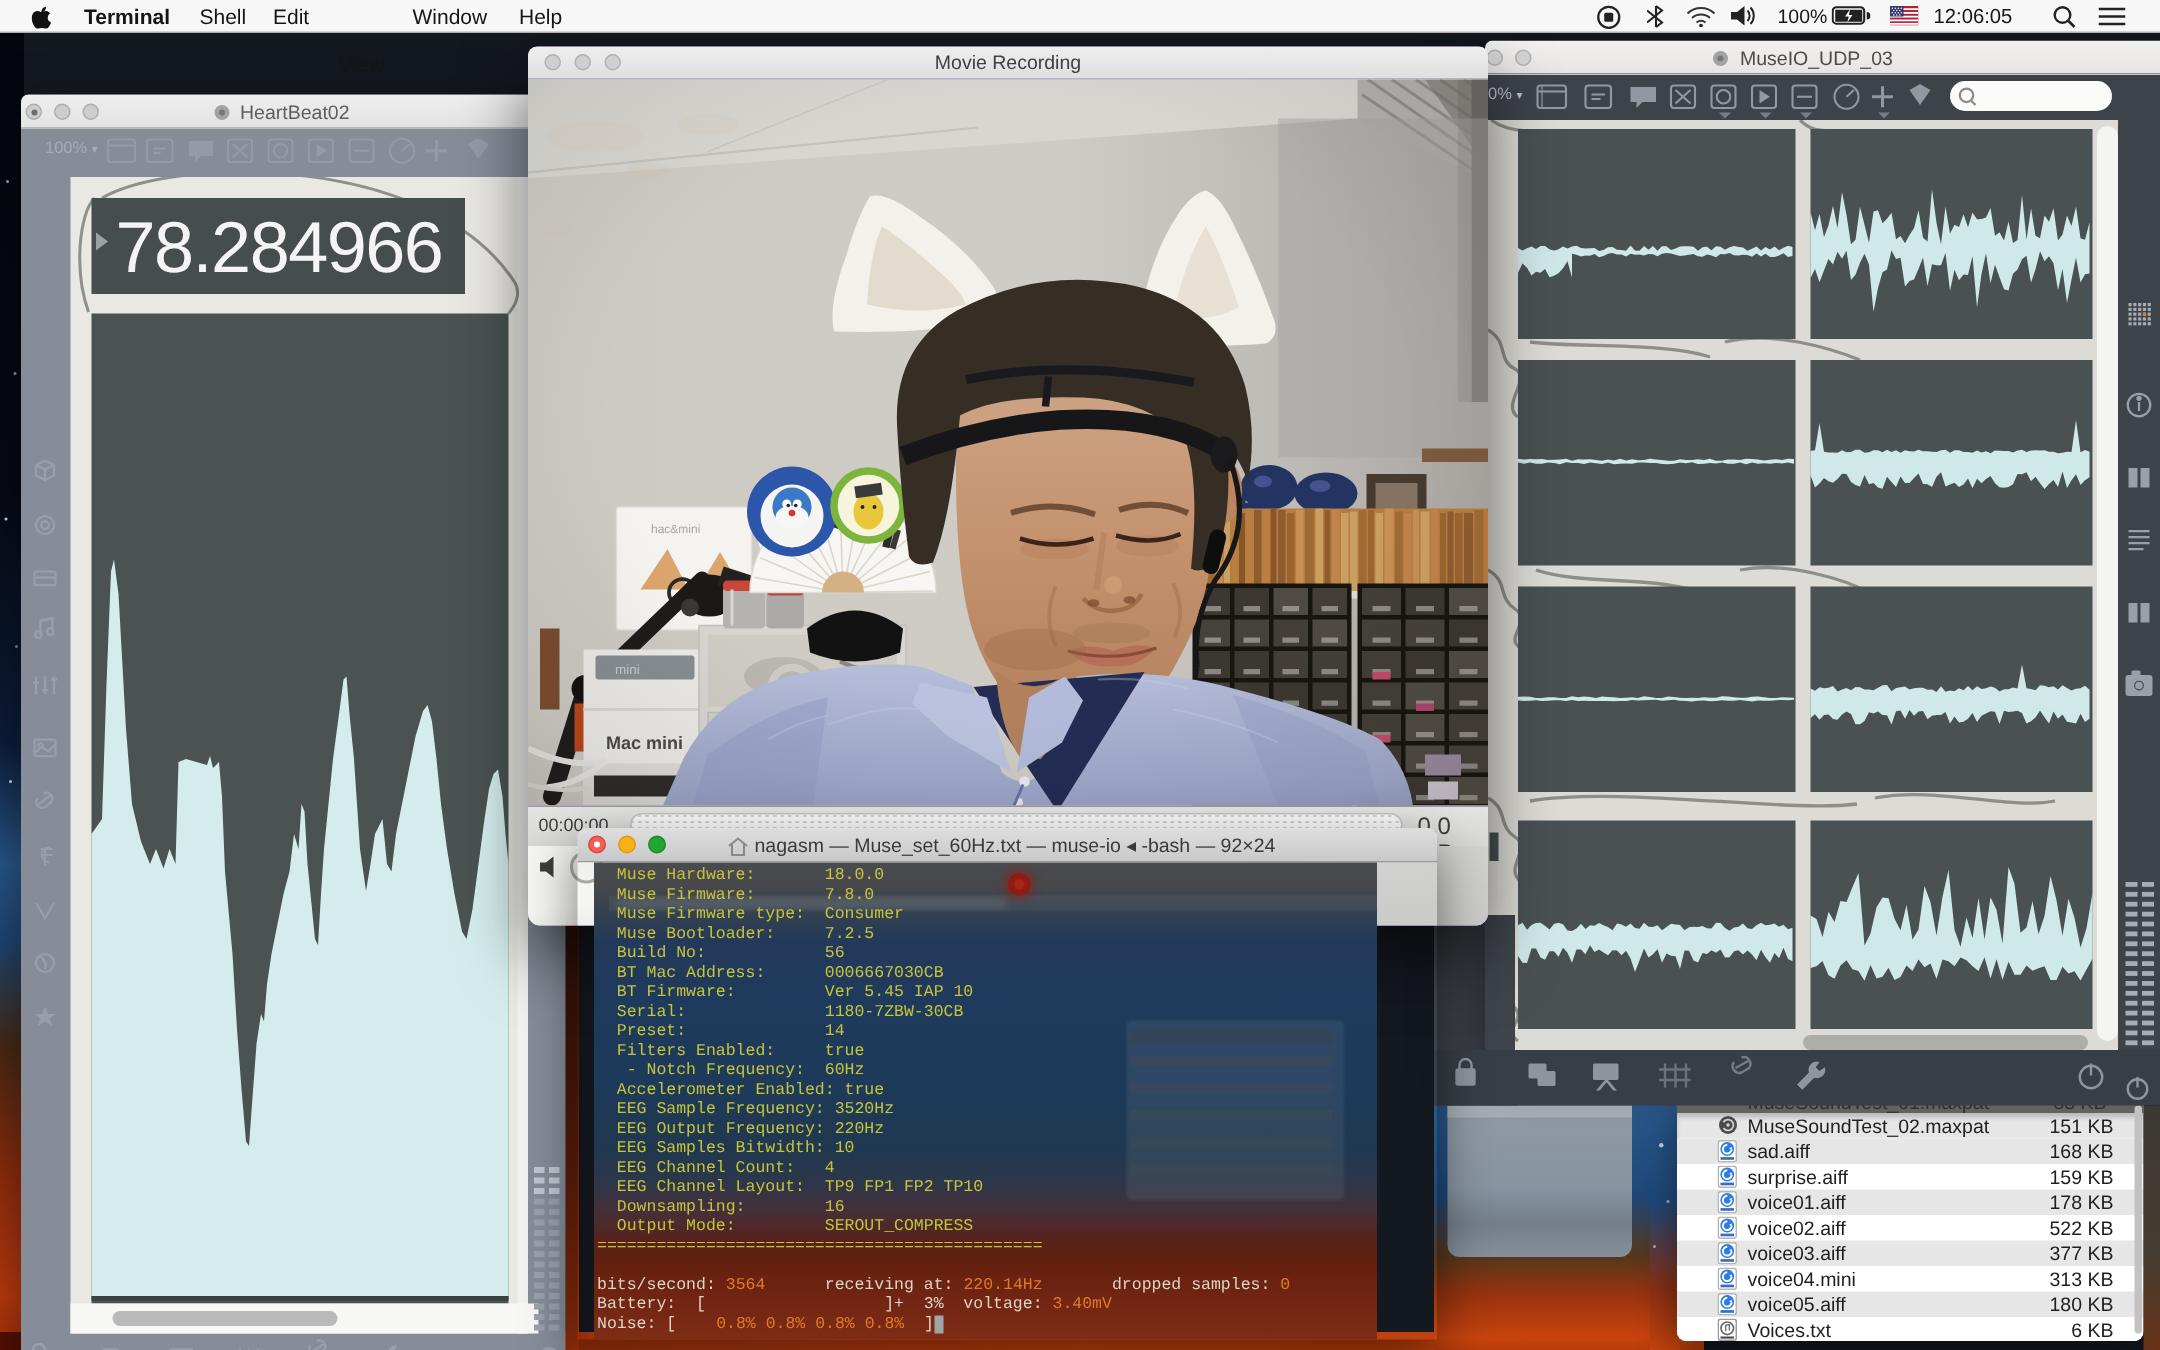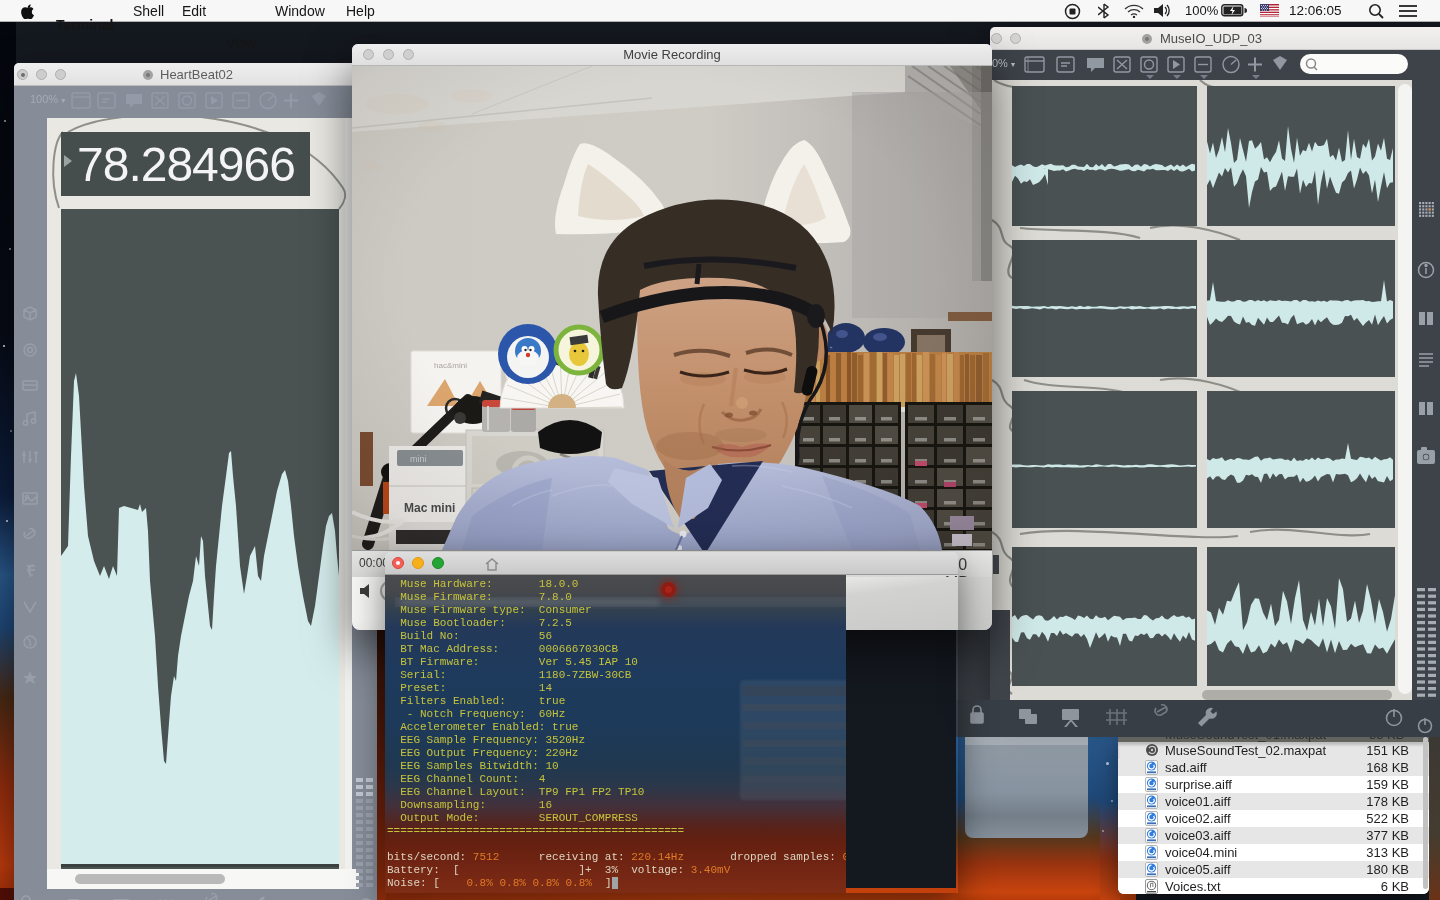--- a/index.html
+++ b/index.html
@@ -455,21 +455,21 @@
       <rect x="0.5" y="0.5" width="12" height="14" rx="1.5" fill="#fff" stroke="#9a9a9a"></rect>
       <circle cx="6.5" cy="6.5" r="4.2" fill="none" stroke="#6a6a6a" stroke-width="1.1"></circle>
       <path d="M5.5 8.5 v-4 l2.4 -0.5 v4" stroke="#6a6a6a" stroke-width="0.9" fill="none"></path>
       <rect x="2" y="12" width="9" height="1.4" fill="#4a4a4a"></rect>
     </svg>
 <div class="abs" style="left:47px;top:148px;">Voices.txt</div>
 <div class="abs" style="right:20px;top:148px;text-align:right;margin-left:32px;">6 KB</div>
 <div class="abs" style="left:305px;top:6px;width:5px;height:152px;background:#c2c2c2;border-radius:3px;"></div>
 </div>
 
-<div class="abs" style="left:352px;top:44px;width:640px;height:586px;z-index:40;border-radius:6px 6px 8px 8px;box-shadow:0 20px 45px rgba(0,0,0,.55);background:#c4b5fd;">
+<div class="abs" style="left:352px;top:31px;width:640px;height:586px;z-index:40;border-radius:6px 6px 8px 8px;box-shadow:0 20px 45px rgba(0,0,0,.55);background:#c4b5fd;">
   <div class="abs" style="left:0;top:0;width:640px;height:22px;background:linear-gradient(180deg,#eeeeee,#dfdfdf);border-bottom:1px solid #b6b6b6;border-radius:6px 6px 0 0;"></div>
   <div class="abs" style="left:11px;top:5px;width:11px;height:11px;border-radius:50%;background:#cfcfcf;border:1px solid #b0b0b0;"></div>
   <div class="abs" style="left:31px;top:5px;width:11px;height:11px;border-radius:50%;background:#cfcfcf;border:1px solid #b0b0b0;"></div>
   <div class="abs" style="left:51px;top:5px;width:11px;height:11px;border-radius:50%;background:#cfcfcf;border:1px solid #b0b0b0;"></div>
   <div class="abs" style="left:0;top:3px;width:640px;text-align:center;font-size:13px;color:#404040;">Movie Recording</div>
 
   <svg class="abs" style="left:0;top:22px;" width="640" height="484" viewBox="0 0 640 484">
     <defs>
       <linearGradient id="wallg" x1="0" y1="0" x2="1" y2="0">
         <stop offset="0" stop-color="#cdc9c3"></stop>
@@ -848,22 +848,23 @@
 
 <div class="abs" style="left:385px;top:552px;width:573px;height:341px;z-index:50;border-radius:6px 6px 0 0;box-shadow:0 12px 34px rgba(0,0,0,.5);">
   <div class="abs" style="left:0;top:0;width:573px;height:23px;background:linear-gradient(180deg,#dedede,#c9c9c9);border-bottom:1px solid #999;border-radius:6px 6px 0 0;"></div>
   <div class="abs" style="left:7px;top:5px;width:12px;height:12px;border-radius:50%;background:#f35f57;border:1px solid #d8463e;"></div>
   <div class="abs" style="left:11px;top:9px;width:4px;height:4px;border-radius:50%;background:#fff;"></div>
   <div class="abs" style="left:27px;top:5px;width:12px;height:12px;border-radius:50%;background:#f8af1c;border:1px solid #e09a12;"></div>
   <div class="abs" style="left:47px;top:5px;width:12px;height:12px;border-radius:50%;background:#22a532;border:1px solid #1a8a28;"></div>
   <svg class="abs" style="left:100px;top:6px;" width="14" height="13" viewBox="0 0 14 13">
       <path d="M1 6 L7 1 L13 6 M3 5 v7 h8 v-7" fill="none" stroke="#8a8a8a" stroke-width="1.4"></path>
     </svg>
-
-  <div class="abs" style="left:0;top:23px;width:461px;height:318px;overflow:hidden;background:linear-gradient(180deg,#4a4b4f 0px,#47484c 16px,#33414f 34px,#24395a 52px,#1e3a5c 95px,#1e3a5a 150px,#20384f 192px,#2c374a 212px,#44303a 232px,#58221a 252px,#65200f 268px,#702413 288px,#7e2c15 318px);">
+  <div class="abs" style="left:118px;top:4px;font-size:13px;color:#3a3a3a;">nagasm — Muse_set_60Hz.txt — muse-io ◂ -bash — 92×24</div>
+
+  <div class="abs" style="left:11px;top:23px;width:522px;height:318px;overflow:hidden;background:linear-gradient(180deg,#4a4b4f 0px,#47484c 16px,#33414f 34px,#24395a 52px,#1e3a5c 95px,#1e3a5a 150px,#20384f 192px,#2c374a 212px,#44303a 232px,#58221a 252px,#65200f 268px,#702413 288px,#7e2c15 318px);">
 
     <div class="abs" style="left:10px;top:22px;width:550px;height:10px;background:rgba(255,255,255,.05);"></div>
     <div class="abs" style="left:15px;top:24px;width:260px;height:7px;background:rgba(230,230,230,.10);filter:blur(2px);"></div>
     <div class="abs" style="left:276px;top:7px;width:15px;height:15px;border-radius:50%;background:#8e1c12;box-shadow:0 0 6px 3px rgba(150,30,20,.5);"></div>
     <div class="abs" style="left:280px;top:11px;width:7px;height:7px;border-radius:50%;background:#a82318;"></div>
     <div class="abs" style="left:355px;top:105px;width:145px;height:120px;background:rgba(145,155,165,.14);filter:blur(1px);border-radius:4px;"></div>
     <div class="abs" style="left:358px;top:111px;width:134px;height:10px;background:rgba(60,65,75,.5);"></div>
     <div class="abs" style="left:358px;top:129px;width:134px;height:7px;background:rgba(70,75,85,.45);"></div>
     <div class="abs" style="left:358px;top:147px;width:134px;height:7px;background:rgba(70,75,85,.4);"></div>
     <div class="abs" style="left:358px;top:165px;width:134px;height:7px;background:rgba(70,75,85,.4);"></div>
@@ -883,38 +884,38 @@
   Accelerometer Enabled: true
   EEG Sample Frequency: 3520Hz
   EEG Output Frequency: 220Hz
   EEG Samples Bitwidth: 10
   EEG Channel Count:   4
   EEG Channel Layout:  TP9 FP1 FP2 TP10
   Downsampling:        16
   Output Mode:         SEROUT_COMPRESS
 =============================================</span>
 
-<span style="color:#ddd6c2;">bits/second: <span style="color:#e07b26;">7512</span>      receiving at: <span style="color:#e07b26;">220.14Hz</span>       dropped samples: <span style="color:#e07b26;">0</span>
+<span style="color:#ddd6c2;">bits/second: <span style="color:#e07b26;">3564</span>      receiving at: <span style="color:#e07b26;">220.14Hz</span>       dropped samples: <span style="color:#e07b26;">0</span>
 Battery:  [                  ]+  3%  voltage: <span style="color:#e07b26;">3.40mV</span>
 Noise: [ <span style="color:#e07b26;margin-left:20px;">0.8% 0.8% 0.8% 0.8%</span>  ]<span style="background:#a0a4a4;color:#a0a4a4;">&nbsp;</span></span></pre>
 
     <div class="abs" style="left:559px;top:0;width:14px;height:318px;background:#f2f2f1;"></div>
     <div class="abs" style="left:560px;top:1px;width:12px;height:11px;background:#e4e4e3;border:1px solid #bbb;"></div>
     <div class="abs" style="left:562px;top:3px;width:8px;height:2px;background:#888;"></div>
     <div class="abs" style="left:562px;top:6px;width:8px;height:2px;background:#888;"></div>
     <div class="abs" style="left:561px;top:270px;width:10px;height:44px;background:#a9a9a9;border-radius:5px;"></div>
   </div>
 </div>
 
 <div class="abs" style="left:0;top:0;width:1440px;height:22px;background:#f7f7f7;z-index:100;border-bottom:1px solid #b0b0b0;font-size:14px;color:#151515;">
   <svg class="abs" style="left:21px;top:4px;" width="13" height="15" viewBox="0 0 13 15">
     <path d="M10.8 7.9c0-2 1.6-2.9 1.7-3-0.9-1.4-2.4-1.6-2.9-1.6-1.2-0.1-2.4 0.7-3 0.7-0.6 0-1.6-0.7-2.6-0.7-1.3 0-2.6 0.8-3.2 2-1.4 2.4-0.4 6 1 8 0.7 1 1.5 2.1 2.5 2 1 0 1.4-0.6 2.6-0.6 1.2 0 1.5 0.6 2.6 0.6 1.1 0 1.8-1 2.4-2 0.8-1.1 1.1-2.2 1.1-2.3-0.1 0-2.2-0.8-2.2-3.1z" fill="#111"></path>
     <path d="M8.9 1.8c0.5-0.7 0.9-1.6 0.8-2.5-0.8 0-1.7 0.5-2.3 1.2-0.5 0.6-0.9 1.5-0.8 2.4 0.9 0.1 1.8-0.4 2.3-1.1z" fill="#111" transform="translate(0,1.2)"></path>
   </svg>
-  <div class="abs" style="left:56px;top:3px;font-weight:bold;margin-top:14px;">Terminal</div>
+  <div class="abs" style="left:56px;top:3px;font-weight:bold;">Terminal</div>
   <div class="abs" style="left:133px;top:3px;">Shell</div>
   <div class="abs" style="left:182px;top:3px;">Edit</div>
   <div class="abs" style="left:226px;top:3px;margin-top:32px;">View</div>
   <div class="abs" style="left:275px;top:3px;">Window</div>
   <div class="abs" style="left:346px;top:3px;">Help</div>
 
   <svg class="abs" style="left:1064px;top:3px;" width="17" height="17" viewBox="0 0 17 17">
       <circle cx="8.5" cy="8.5" r="7" fill="none" stroke="#222" stroke-width="1.5"></circle>
       <rect x="5.5" y="5.5" width="6" height="6" rx="1" fill="#222"></rect>
     </svg>

